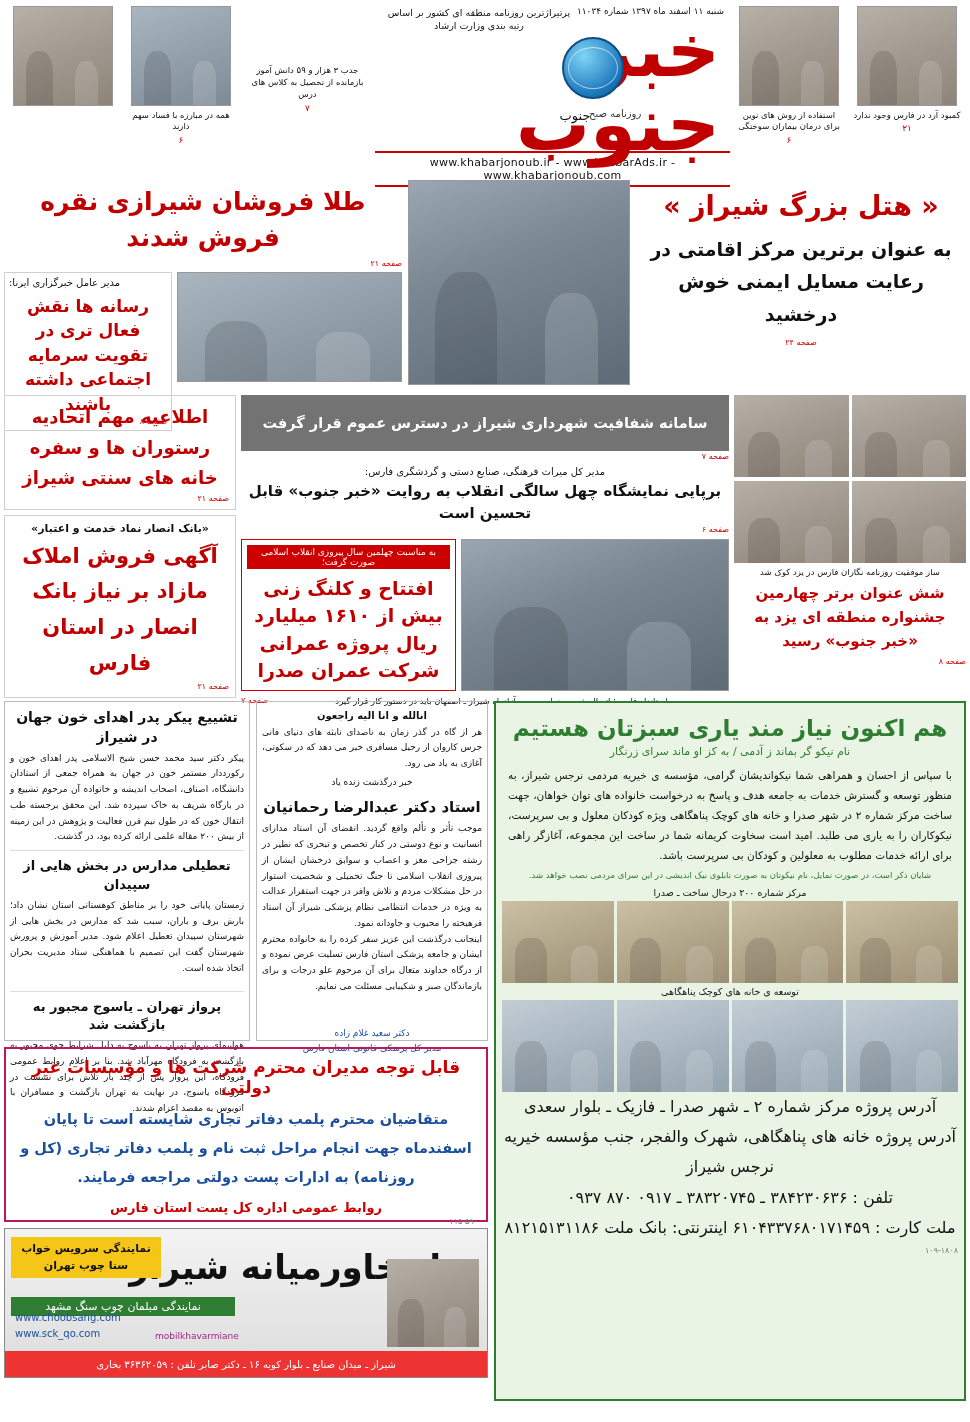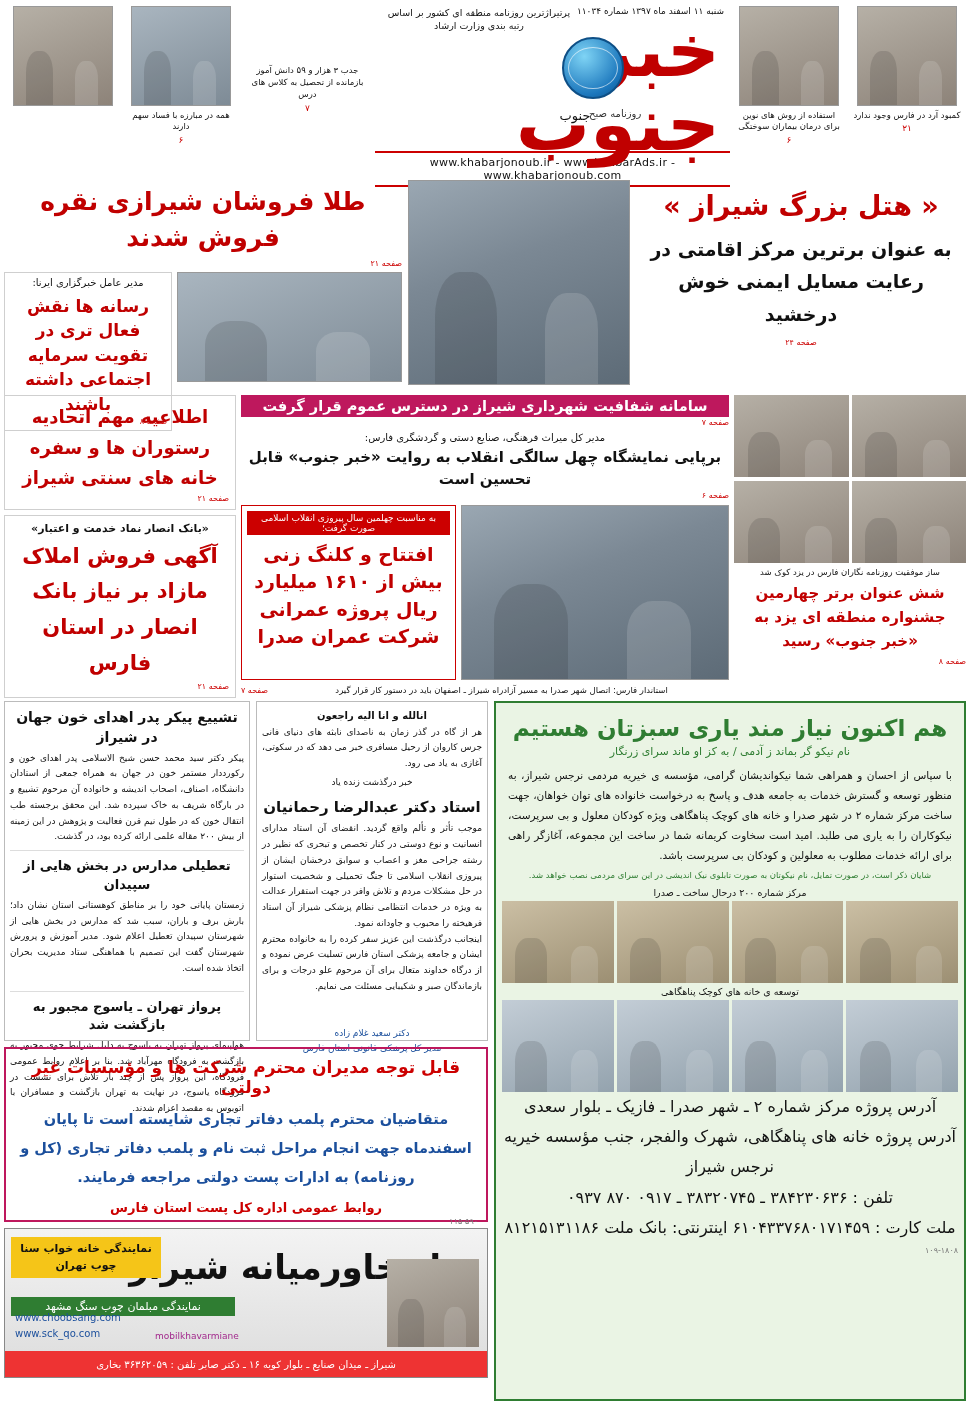--- a/index.html
+++ b/index.html
@@ -97,21 +97,21 @@
     background:linear-gradient(180deg,#f3f3f3,#dcdcdc);
   }
   .mobl-title { position:absolute; right:10px; top:18px; font-size:34px; font-weight:bold; color:#111; }
   .mobl-yellow { position:absolute; left:6px; top:8px; width:150px; background:#f5c518; color:#111;
     font-size:11px; text-align:center; padding:4px; line-height:1.5; font-weight:bold; }
   .mobl-green { position:absolute; left:6px; top:68px; width:224px; background:#2f7d32; color:#fff;
     font-size:11px; text-align:center; padding:3px; }
   .mobl-bar { position:absolute; left:0; right:0; bottom:0; height:26px; background:#e33; color:#fff;
     font-size:10px; display:flex; align-items:center; justify-content:center; }
 
-  .bluebar { background:#be185d; color:#fff; font-weight:bold; text-align:center; font-size:14.5px; padding:3px; }
+  .bluebar { background:#737373; color:#fff; font-weight:bold; text-align:center; font-size:14.5px; padding:20px; }
   .footer-code { font-size:8px; color:#777; padding-top:2px; }
   .small { font-size:8.5px; }
   .cntr { text-align:center; }
 </style>
 </head>
 <body>
 
 <div class="page">
 
   <div class="topstrip">
@@ -180,21 +180,21 @@
 
     <div class="lead-right">
       <div class="hdl" style="font-size:25px;text-align:center;padding:4px 2px 2px;">طلا فروشان شیرازی نقره فروش شدند</div>
       <div class="pagetag" style="text-align:right;padding-left:6px;">صفحه ۲۱</div>
 
       <div style="display:flex;gap:5px;margin-top:4px;">
         <div style="width:225px">
           <div class="photo-ph meeting" style="width:100%;height:110px;border:1px solid #999"></div>
         </div>
         <div style="flex:1;border:1px solid #cfcfcf;padding:4px;">
-          <div style="font-size:10px;text-align:center;">مدیر عامل خبرگزاری ایرنا:</div>
+          <div style="font-size:10px;text-align:left;">مدیر عامل خبرگزاری ایرنا:</div>
           <div class="hdl" style="font-size:17px;text-align:center;padding-top:6px;">رسانه ها نقش فعال تری در تقویت سرمایه اجتماعی داشته باشند</div>
           <div class="pagetag">صفحه ۸</div>
         </div>
       </div>
     </div>
   </div>
 
   <div class="row" style="height:300px;">
 
     <div style="width:232px;display:flex;flex-direction:column;gap:5px;order:3">
@@ -308,21 +308,21 @@
 
       <div class="ad-red" style="height:175px;">
         <div class="ad-title" style="font-size:17px;">قابل توجه مدیران محترم شرکت ها و مؤسسات غیر دولتی</div>
         <div style="font-size:14.5px;line-height:2;text-align:center;padding:8px 4px;color:#1b4f9c;font-weight:bold;">متقاضیان محترم پلمب دفاتر تجاری شایسته است تا پایان اسفندماه جهت انجام مراحل ثبت نام و پلمب دفاتر تجاری (کل و روزنامه) به ادارات پست دولتی مراجعه فرمایند.</div>
         <div class="ad-title" style="font-size:13px;">روابط عمومی اداره کل پست استان فارس</div>
         <div class="footer-code">۱۱۵-۵۹۰</div>
       </div>
 
       <div class="mobl">
         <div class="mobl-title">مبل خاورمیانه شیراز</div>
-        <div class="mobl-yellow">نمایندگی خانه خواب سنا چوب تهران</div>
+        <div class="mobl-yellow">نمایندگی سرویس خواب سنا چوب تهران</div>
         <div class="mobl-green">نمایندگی مبلمان چوب سنگ مشهد</div>
         <div style="position:absolute;left:10px;bottom:38px;font-size:10px;color:#1b4f9c;">www.sck_qo.com</div>
         <div style="position:absolute;left:10px;bottom:54px;font-size:10px;color:#1b4f9c;">www.choobsang.com</div>
         <div style="position:absolute;left:150px;bottom:36px;font-size:9px;color:#a2288c;">mobilkhavarmiane</div>
         <div class="photo-ph portrait" style="position:absolute;right:8px;bottom:30px;width:92px;height:88px;"></div>
         <div class="mobl-bar">شیراز ـ میدان صنایع ـ بلوار کوبه ۱۶ ـ دکتر صابر   تلفن : ۳۶۳۶۲۰۵۹   بخاری</div>
       </div>
     </div>
   </div>
 </div>

